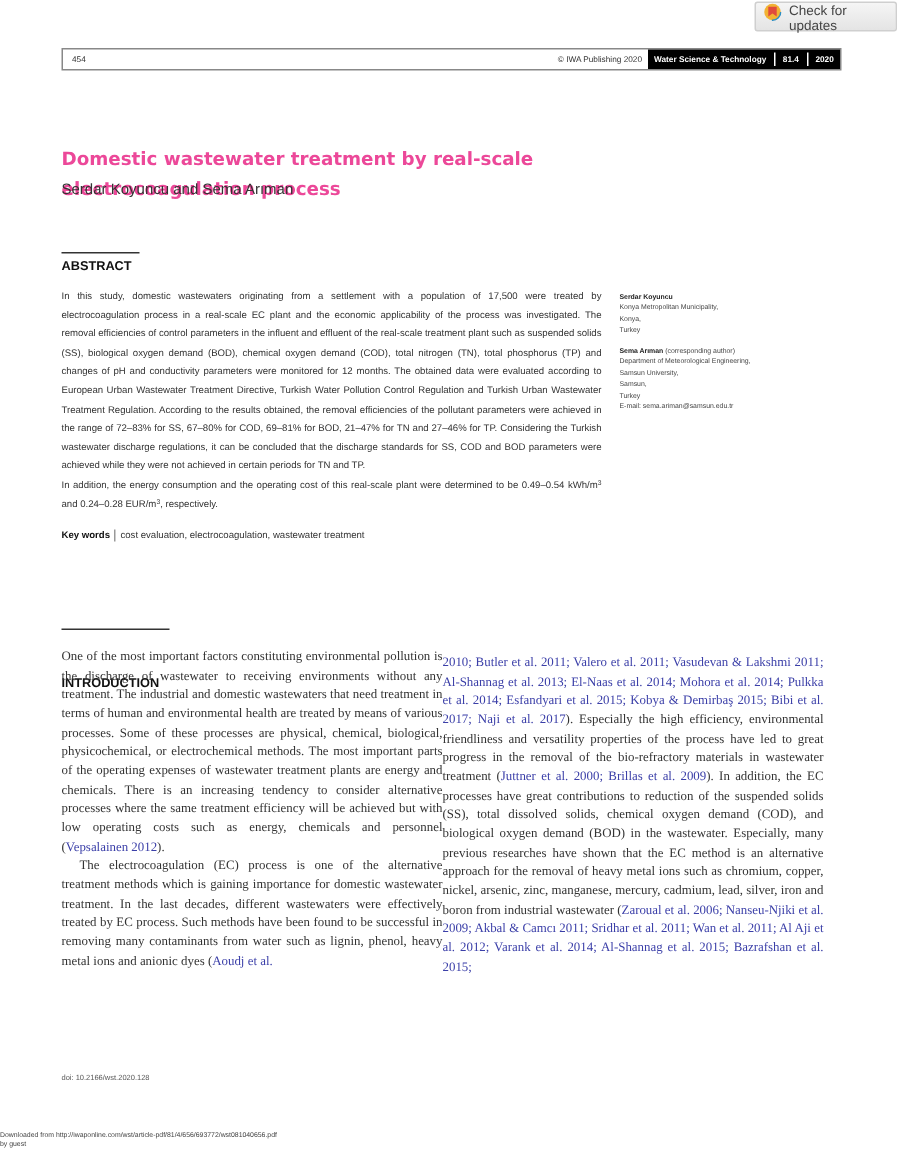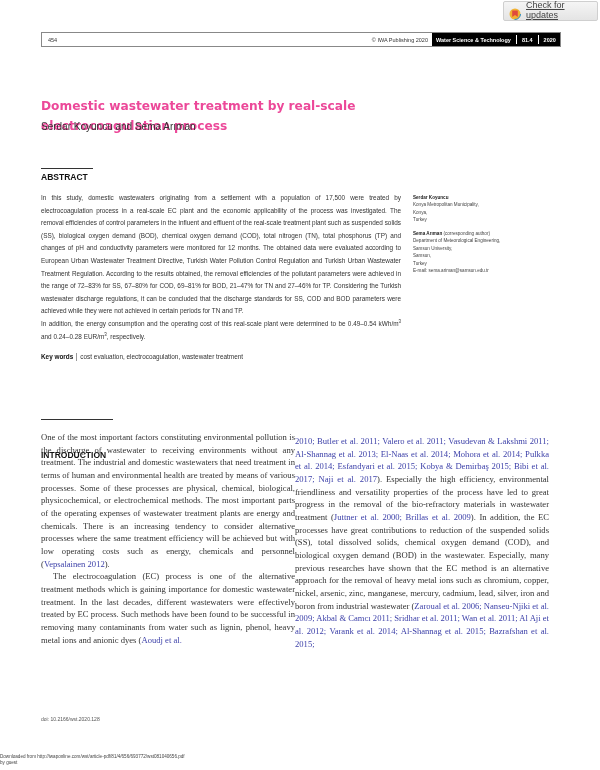--- a/index.html
+++ b/index.html
@@ -2,22 +2,22 @@
 <html><head>
   <meta charset="utf-8">
   <style>
     * { box-sizing: border-box; margin: 0; padding: 0; }
     html, body { width: 600px; height: 770px; background: #ffffff; overflow: hidden; }
     body { position: relative; font-family: "Liberation Sans", sans-serif; color: #222; }
 
     .check-updates {
       position: absolute; left: 503px; top: 1px; width: 95px; height: 20px;
       background: linear-gradient(#f5f5f5, #e4e4e4); border: 1px solid #cfcfcf;
-      border-radius: 2px; display: flex; align-items: flex-end; padding-left: 5px;
-      font-size: 9px; color: #444; cursor: pointer; text-decoration: underline;
+      border-radius: 2px; display: flex; align-items: flex-start; padding-left: 5px;
+      font-size: 9px; color: #444; cursor: pointer;
     }
     .check-updates .cu-icon { width: 12px; height: 12px; margin-right: 5px; position: relative; }
 
     .running-header {
       position: absolute; left: 41px; top: 32px; width: 520px; height: 15px;
       border: 1px solid #888; display: flex; align-items: stretch; font-size: 5.5px;
     }
     .rh-page { flex: 1; padding-left: 6px; display: flex; align-items: center; color: #333; }
     .rh-copy { display: flex; align-items: center; padding-right: 4px; color: #333; }
     .rh-journal { background: #000; color: #fff; display: flex; align-items: center; padding: 0 4px; width: 128px; gap: 3px; font-weight: bold; }

